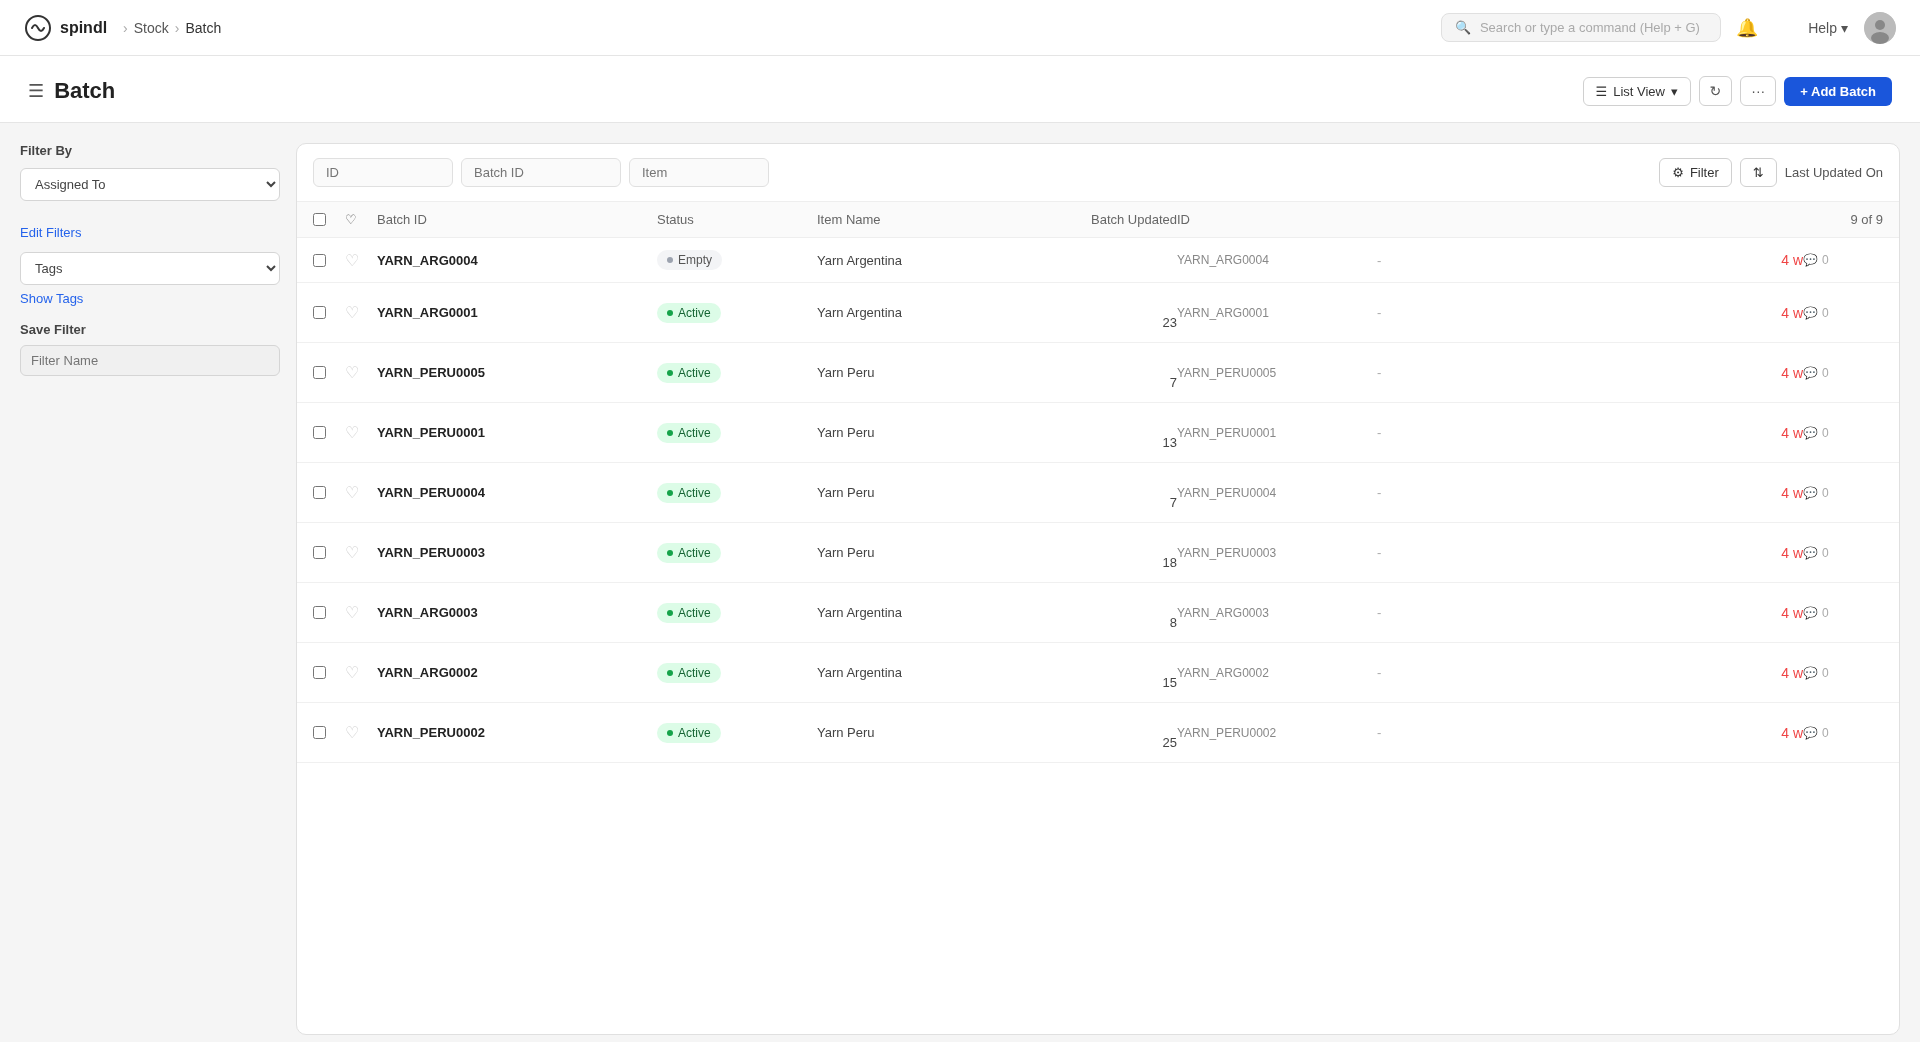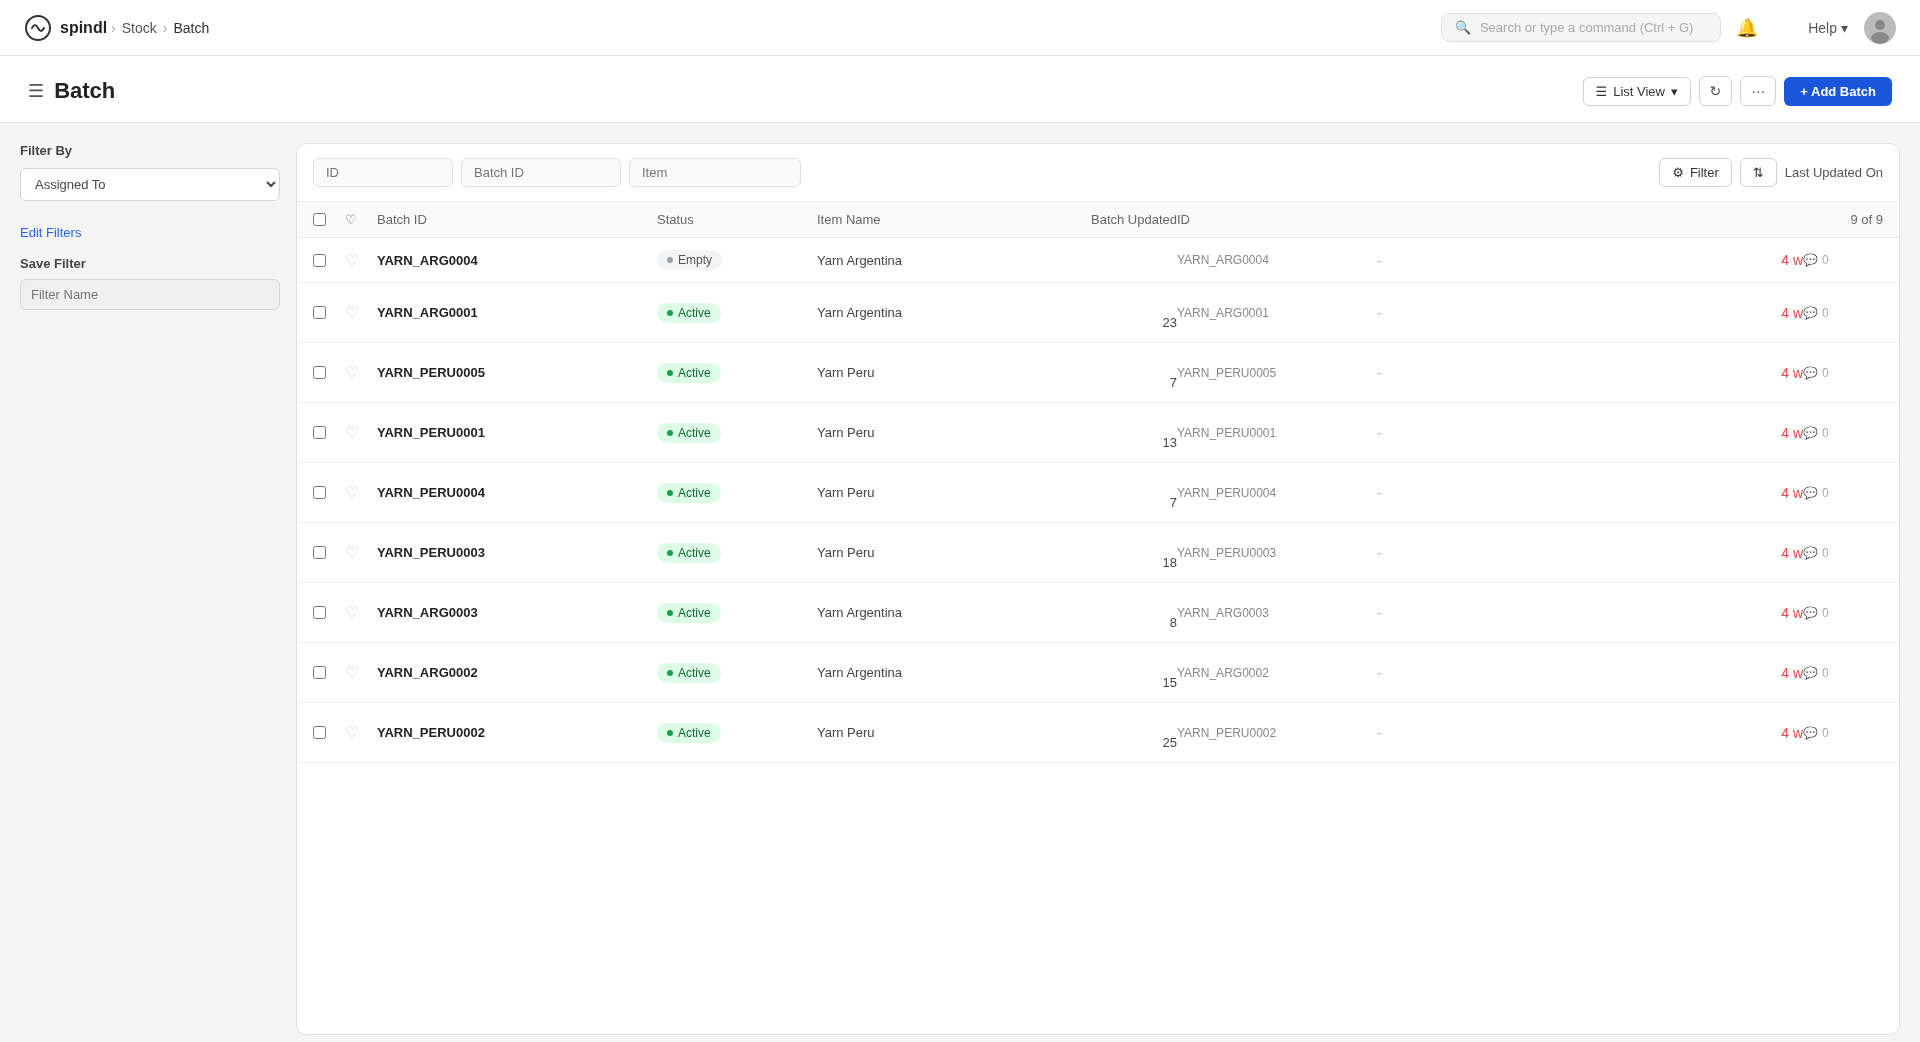--- a/index.html
+++ b/index.html
@@ -1,20 +1,20 @@
 <!DOCTYPE html>
 <html><head>
   <meta charset="utf-8">
   <style>
     * { box-sizing: border-box; margin: 0; padding: 0; }
     body { font-family: -apple-system, BlinkMacSystemFont, 'Segoe UI', sans-serif; background: #f5f5f5; color: #222; font-size: 14px; }
 
     
     .topbar { display: flex; align-items: center; justify-content: space-between; background: #fff; border-bottom: 1px solid #e5e5e5; padding: 0 24px; height: 56px; }
-    .topbar-left { display: flex; align-items: center; gap: 4px; justify-content: center; }
+    .topbar-left { display: flex; align-items: center; gap: 16px; justify-content: center; }
     .logo { display: flex; align-items: center; gap: 8px; font-weight: 700; font-size: 16px; color: #222; }
     .logo-icon { width: 28px; height: 28px; }
     .breadcrumb { display: flex; align-items: center; gap: 6px; color: #666; font-size: 14px; }
     .breadcrumb-sep { color: #aaa; }
     .topbar-right { display: flex; align-items: center; gap: 16px; }
     .search-bar { display: flex; align-items: center; gap: 8px; background: #f5f5f5; border: 1px solid #e0e0e0; border-radius: 8px; padding: 6px 14px; width: 280px; color: #888; font-size: 13px; }
     .search-icon { color: #aaa; }
     .notif-icon { font-size: 18px; color: #555; cursor: pointer; }
     .help-btn { display: flex; align-items: center; gap: 4px; color: #555; font-size: 14px; cursor: pointer; margin-left: 33px; }
     .avatar { width: 32px; height: 32px; border-radius: 50%; background: #ccc; overflow: hidden; display: flex; align-items: center; justify-content: center; }
@@ -44,21 +44,21 @@
     .filter-name-input { width: 100%; padding: 7px 10px; border: 1px solid #d5d5d5; border-radius: 6px; background: #f0f0f0; font-size: 13px; color: #aaa; }
 
     
     .main-content { flex: 1; background: #fff; border-radius: 10px; border: 1px solid #e0e0e0; overflow: hidden; }
 
     
     .search-row { display: flex; align-items: center; gap: 0; padding: 14px 16px; border-bottom: 1px solid #eee; }
     .search-input { border: 1px solid #e0e0e0; border-radius: 6px; padding: 6px 12px; font-size: 13px; color: #aaa; background: #fafafa; margin-right: 8px; }
     .search-input:first-child { width: 140px; }
     .search-input:nth-child(2) { width: 160px; }
-    .search-input:nth-child(3) { width: 172px; }
+    .search-input:nth-child(3) { width: 140px; }
     .search-row-right { margin-left: auto; display: flex; align-items: center; gap: 8px; }
     .btn-filter { display: flex; align-items: center; gap: 6px; background: #fff; border: 1px solid #d0d0d0; border-radius: 6px; padding: 6px 12px; font-size: 13px; cursor: pointer; color: #333; }
     .btn-sort { display: flex; align-items: center; gap: 6px; background: #fff; border: 1px solid #d0d0d0; border-radius: 6px; padding: 6px 12px; font-size: 13px; cursor: pointer; color: #333; }
     .last-updated-label { font-size: 13px; color: #555; font-weight: 500; }
 
     
     .table-header { display: grid; grid-template-columns: 32px 32px 280px 160px 220px 140px 200px 1fr 80px 80px; align-items: center; padding: 10px 16px; border-bottom: 1px solid #eee; background: #fafafa; font-size: 13px; color: #666; font-weight: 500; }
     .table-row { display: grid; grid-template-columns: 32px 32px 280px 160px 220px 140px 200px 1fr 80px 80px; align-items: center; padding: 12px 16px; border-bottom: 1px solid #f0f0f0; font-size: 13px; cursor: pointer; }
     .col-check { display: flex; align-items: center; }
     .col-fav { display: flex; align-items: center; color: #ccc; font-size: 16px; }
@@ -95,21 +95,21 @@
     <div class="breadcrumb">
       <span class="breadcrumb-sep">›</span>
       <span style="cursor:pointer;color:#555;">Stock</span>
       <span class="breadcrumb-sep">›</span>
       <span style="color:#333;">Batch</span>
     </div>
   </div>
   <div class="topbar-right">
     <div class="search-bar">
       <span class="search-icon">🔍</span>
-      <span style="color:#aaa;font-size:13px;">Search or type a command (Ctrl + G)</span>
+      <span style="color:#aaa;font-size:13px;">Search or type a command (Help + G)</span>
     </div>
     <span class="notif-icon">🔔</span>
     <div class="help-btn">
       <span>Help</span>
       <span>▾</span>
     </div>
     <div class="avatar">
       <svg width="32" height="32" viewBox="0 0 32 32">
         <circle cx="16" cy="16" r="16" fill="#bbb"></circle>
         <circle cx="16" cy="13" r="5" fill="#888"></circle>
@@ -141,20 +141,26 @@
 <div class="body-layout">
 
   <div class="sidebar">
     <div class="sidebar-section">
       <div class="filter-by-label">Filter By</div>
       <select class="filter-select">
         <option>Assigned To</option>
       </select>
     </div>
     <a class="edit-filters-link">Edit Filters</a>
+    <div class="tags-section">
+      <select class="filter-select">
+        <option>Tags</option>
+      </select>
+      <a class="show-tags-link">Show Tags</a>
+    </div>
     <div>
       <div class="save-filter-label">Save Filter</div>
       <input class="filter-name-input" type="text" placeholder="Filter Name" style="">
     </div>
   </div>
 
   <div class="main-content">
 
     <div class="search-row">
       <input class="search-input" type="text" placeholder="ID" style="">

